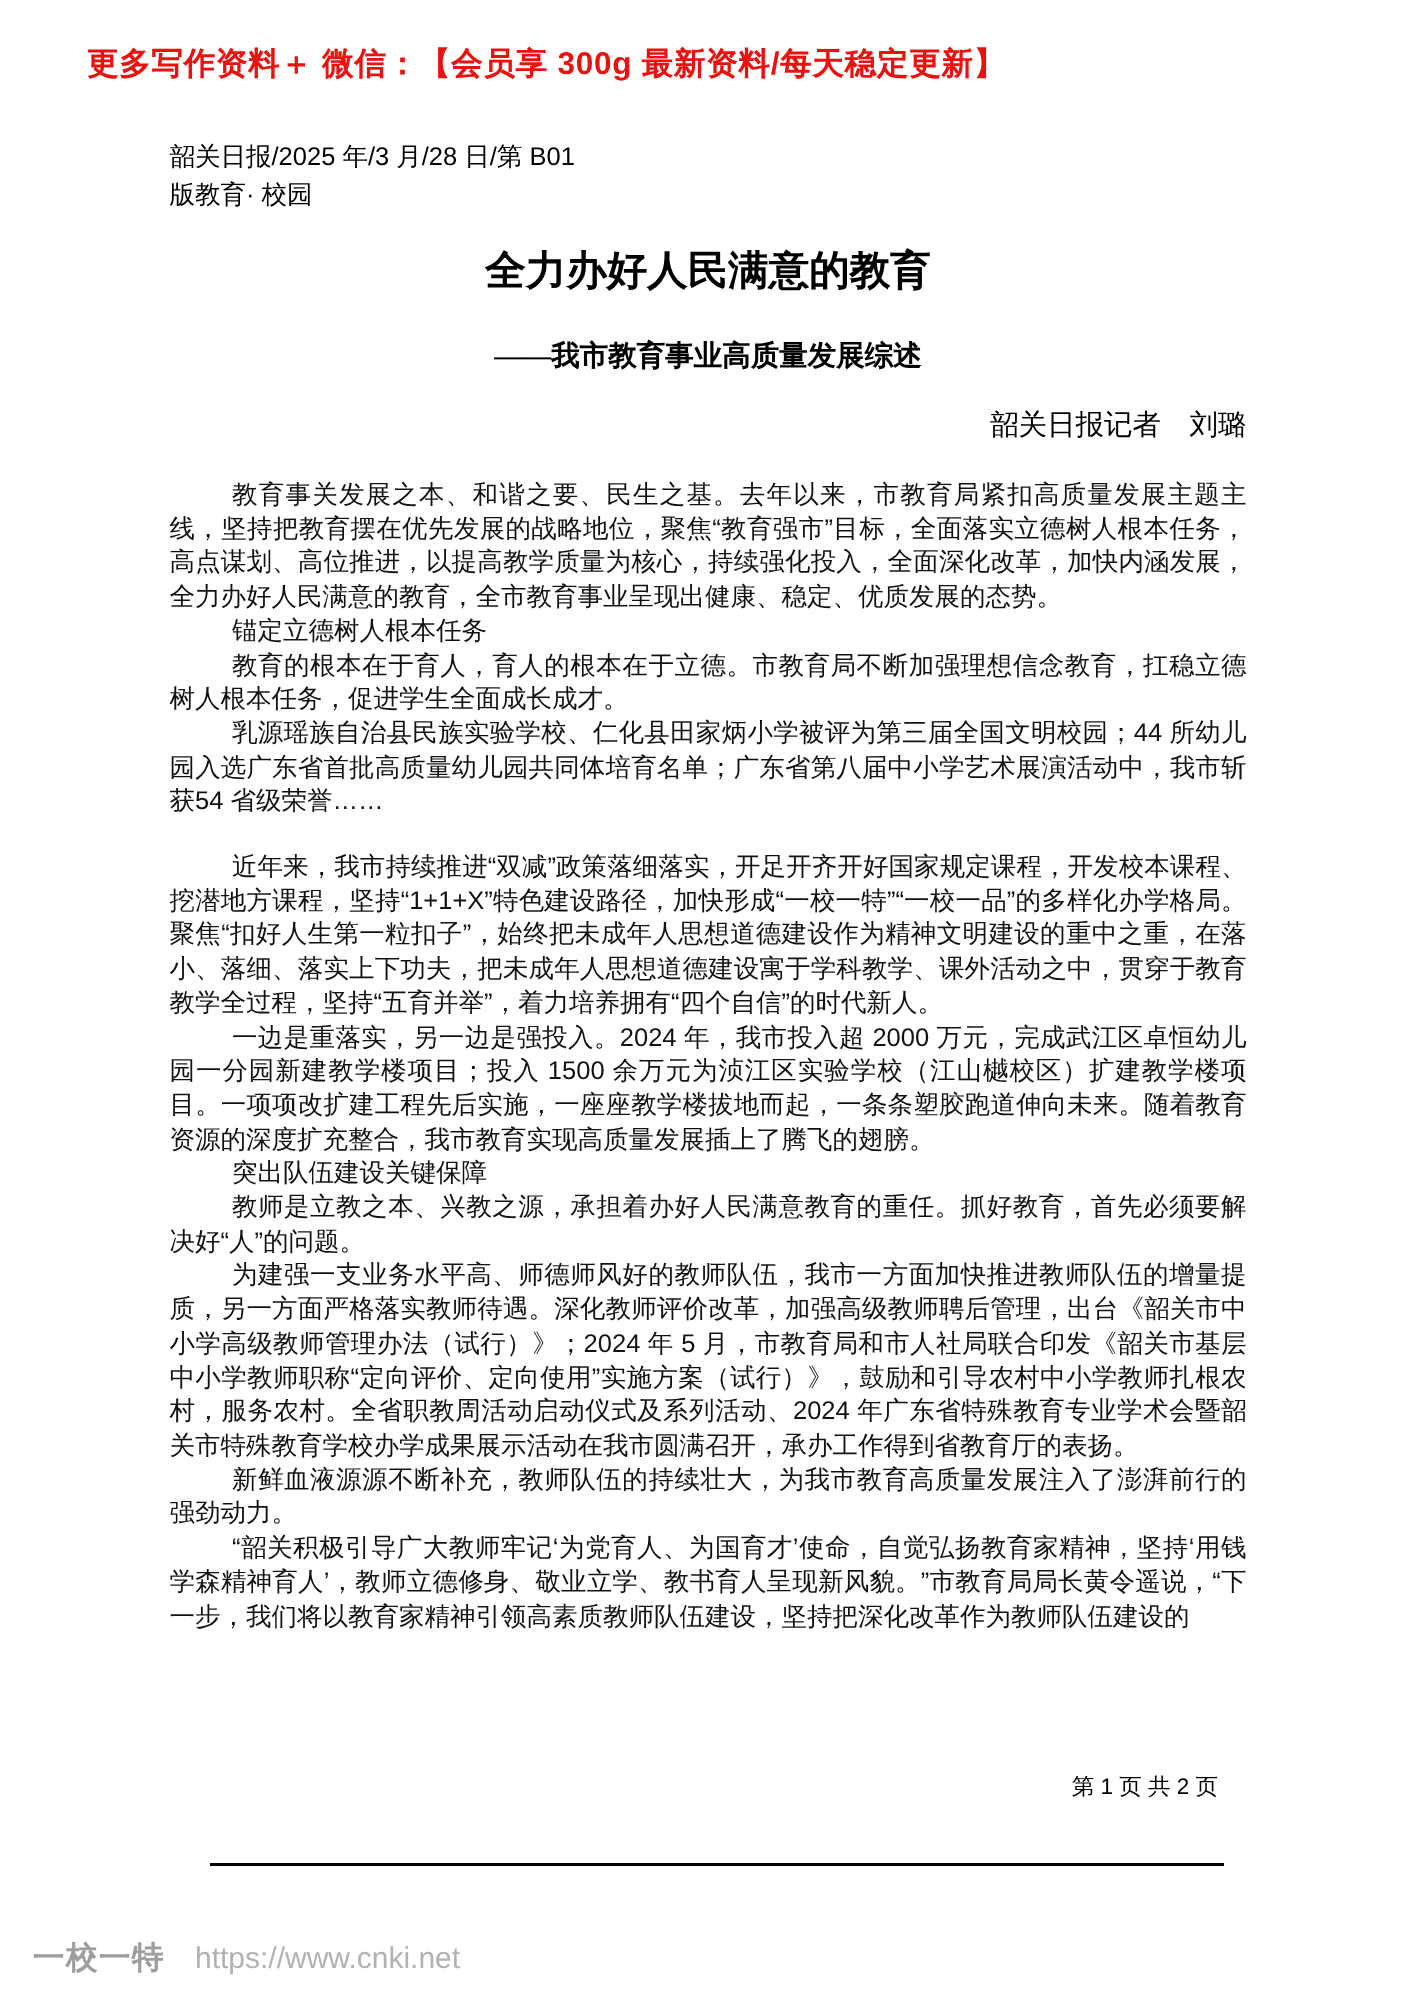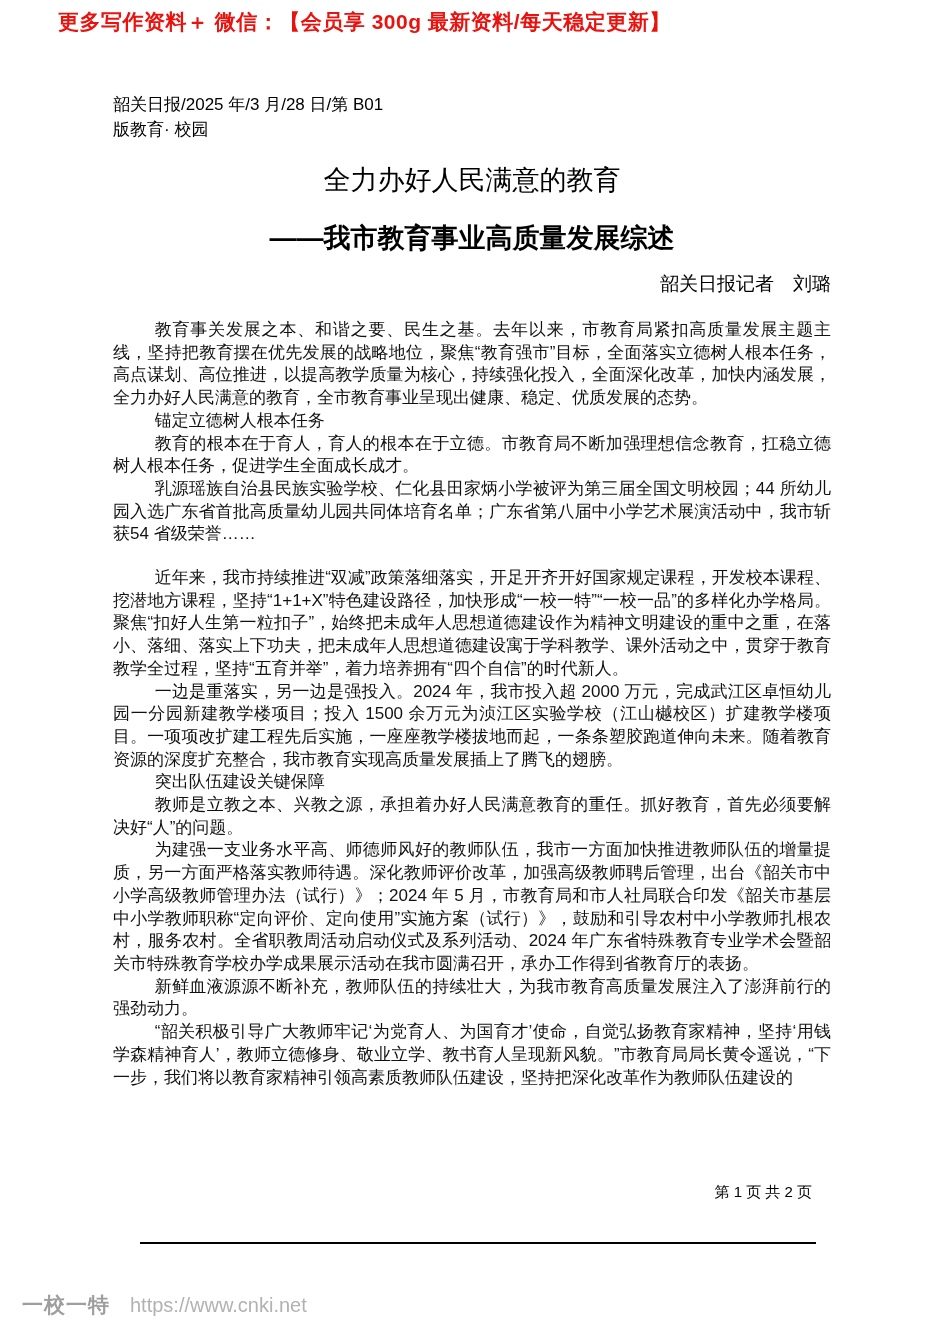--- a/index.html
+++ b/index.html
@@ -12,21 +12,21 @@
     width: 950px;
     height: 1344px;
     background: #ffffff;
     font-family: "Liberation Sans", "DejaVu Sans", sans-serif;
     color: #111111;
     overflow: hidden;
   }
   .promo-banner {
     position: absolute;
     left: 58px;
-    top: 8px;
+    top: 28px;
     font-size: 21px;
     font-weight: bold;
     color: #e8120f;
     letter-spacing: 0.5px;
     white-space: nowrap;
   }
   .content {
     position: absolute;
     left: 113px;
     top: 92px;
@@ -35,30 +35,31 @@
   .source-block {
     font-size: 17px;
     line-height: 25px;
     color: #000000;
   }
   .article-title {
     margin: 20px 0 0 0;
     text-align: center;
     font-size: 27px;
     line-height: 37px;
-    font-weight: normal;
+    font-weight: bold;
     color: #000000;
   }
   .article-subtitle {
     margin: 24px 0 0 0;
     text-align: center;
-    font-size: 27px;
+    font-size: 19px;
     line-height: 30px;
     font-weight: bold;
     color: #000000;
+    font-family: Liberation Serif, serif;
   }
   .article-byline {
     margin: 18px 0 0 0;
     text-align: right;
     font-size: 19px;
     line-height: 26px;
     color: #000000;
   }
   .article-body {
     margin-top: 22px;

